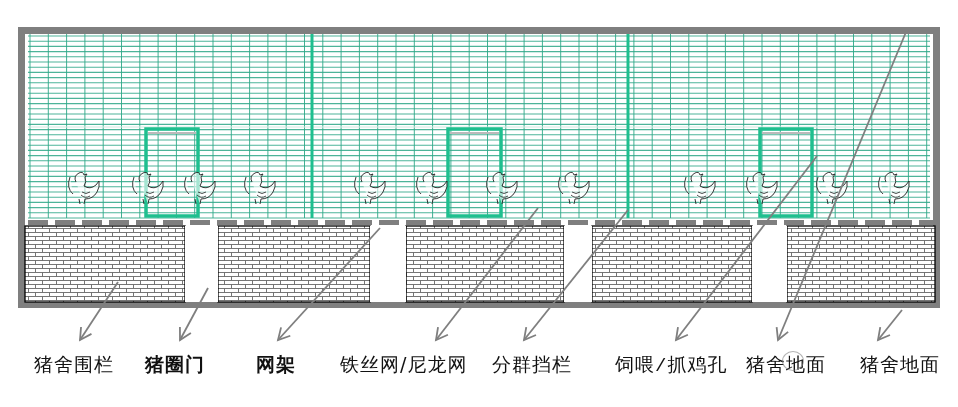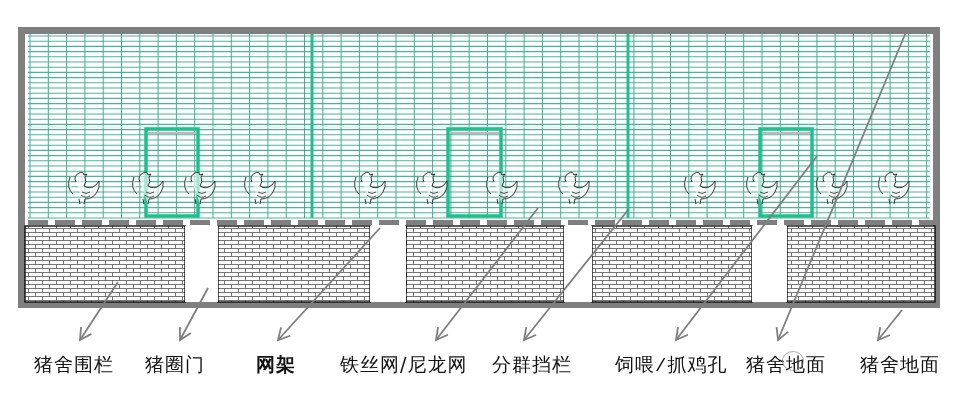--- a/index.html
+++ b/index.html
@@ -245,21 +245,21 @@
       <polyline points="677.9922269017958,327.153559560261 676,340 687.886311676956,334.7354397412262" fill="none" stroke="#7f7f7f" stroke-width="1.8"></polyline>
       <line x1="906" y1="32" x2="778" y2="340" stroke="#7f7f7f" stroke-width="1.8"></line>
       <polyline points="776.6228806236616,327.07314646855957 778,340 788.1335113970773,331.8567852315375" fill="none" stroke="#7f7f7f" stroke-width="1.8"></polyline>
       <line x1="902" y1="310" x2="878" y2="340" stroke="#7f7f7f" stroke-width="1.8"></line>
       <polyline points="880.2600893989257,327.19796907093007 878,340 889.9936690871333,334.9848328214962" fill="none" stroke="#7f7f7f" stroke-width="1.8"></polyline>
     </g>
 </svg>
 
 <div id="labels">
     <span class="label" style="left: 34px;">猪舍围栏</span>
-    <span class="label" style="left: 145px;">猪圈门</span>
+    <span class="label" style="left: 145px; font-weight: bold;">猪圈门</span>
     <span class="label" style="left: 256px; font-weight: bold;">网架</span>
     <span class="label" style="left: 340px;">铁丝网/尼龙网</span>
     <span class="label" style="left: 492px;">分群挡栏</span>
     <span class="label" style="left: 615px; font-family: Liberation Mono, monospace;">饲喂/抓鸡孔</span>
     <span class="label" style="left: 746px;">猪舍地面</span>
     <span class="label" style="left: 860px;">猪舍地面</span>
   </div>
 <div class="watermark">
   <span class="wm-icon"></span>
 </div>

